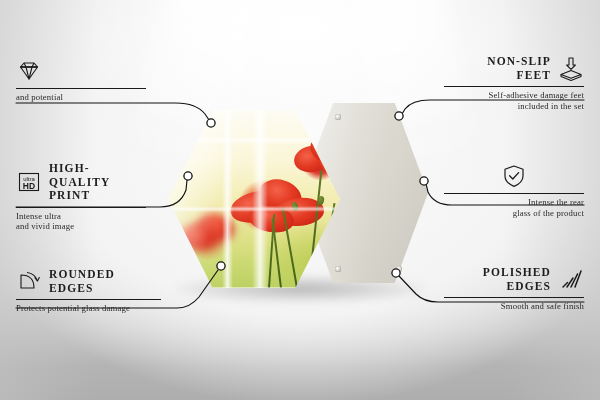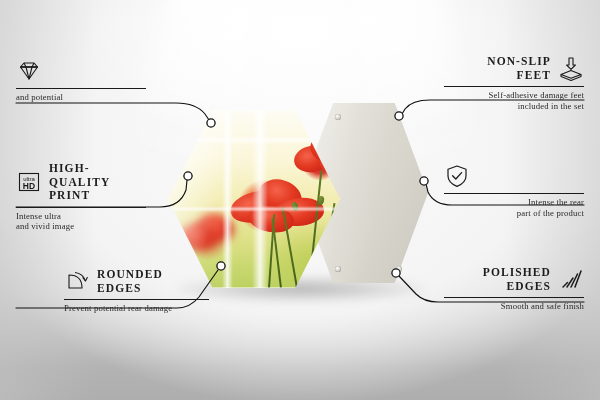--- a/index.html
+++ b/index.html
@@ -108,21 +108,21 @@
   
   #lines { position:absolute; left:0; top:0; width:600px; height:400px; pointer-events:none; }
 
   .callout { position:absolute; }
   .callout.left  { text-align:left; }
   .callout.right { text-align:right; }
 
   .co-head {
     display:flex; align-items:center; gap:7px;
   }
-  .callout.right .co-head { flex-direction:row; justify-content:flex-start;font-family:Liberation Serif, serif; }
+  .callout.right .co-head { flex-direction:row; justify-content:center;font-family:Liberation Serif, serif; }
   .co-icon { width:26px; height:26px; flex:0 0 26px; display:block; }
   .co-title {
     font-size:11.5px; line-height:13.5px; letter-spacing:1.1px;
     color:#1d1d1d; font-weight:700; text-transform:uppercase;
   }
   .co-rule { height:1px; background:#1a1a1a; margin:4px 0 3px; }
   .co-desc {
     font-size:8.7px; line-height:10.6px; color:#2a2a2a; letter-spacing:.15px;
   }
 </style>
@@ -232,34 +232,34 @@
       <div>
         <div class="co-title">HIGH-QUALITY</div>
         <div class="co-title">PRINT</div>
       </div>
     </div>
     <div class="co-rule"></div>
     <div class="co-desc">Intense ultra</div>
     <div class="co-desc">and vivid image</div>
   </div>
 
-  <div class="callout left" style="left:16px; top:268px; width:145px;margin-left:48px;">
+  <div class="callout left" style="left:16px; top:268px; width:145px;">
     <div class="co-head">
       <svg class="co-icon" viewBox="0 0 26 26">
         <path d="M5,6 L5,19 L18,19 Q18,6 5,6 Z" fill="none" stroke="#1a1a1a" stroke-width="1.1" stroke-linejoin="round"></path>
         <path d="M11,3.5 Q19,4.5 21.5,12" fill="none" stroke="#1a1a1a" stroke-width="1.1"></path>
         <path d="M21.5,12 L19,8.8 M21.5,12 L23.3,8.6" fill="none" stroke="#1a1a1a" stroke-width="1.1" stroke-linecap="round"></path>
       </svg>
       <div>
         <div class="co-title">ROUNDED</div>
         <div class="co-title">EDGES</div>
       </div>
     </div>
     <div class="co-rule"></div>
-    <div class="co-desc">Prevent potential rear damage</div>
+    <div class="co-desc">Protects potential glass damage</div>
   </div>
 
   <div class="callout right" style="left:444px; top:55px; width:140px;">
     <div class="co-head">
       <div style="flex:1;">
         <div class="co-title">NON-SLIP</div>
         <div class="co-title">FEET</div>
       </div>
       <svg class="co-icon" viewBox="0 0 26 26">
         <g fill="none" stroke="#1a1a1a" stroke-width="1.1" stroke-linejoin="round">
@@ -276,21 +276,21 @@
 
   <div class="callout right" style="left:444px; top:163px; width:140px;">
     <div class="co-head">
       <svg class="co-icon" viewBox="0 0 26 26">
         <path d="M13,3 L22,6.2 L22,13 Q22,19.6 13,23.4 Q4,19.6 4,13 L4,6.2 Z" fill="none" stroke="#1a1a1a" stroke-width="1.2" stroke-linejoin="round"></path>
         <path d="M8.6,12.8 L11.8,16 L17.6,9.6" fill="none" stroke="#1a1a1a" stroke-width="1.3" stroke-linecap="round" stroke-linejoin="round"></path>
       </svg>
     </div>
     <div class="co-rule"></div>
     <div class="co-desc">Intense the rear</div>
-    <div class="co-desc">part of the product</div>
+    <div class="co-desc">glass of the product</div>
   </div>
 
   <div class="callout right" style="left:444px; top:266px; width:140px;">
     <div class="co-head">
       <div style="flex:1;">
         <div class="co-title">POLISHED</div>
         <div class="co-title">EDGES</div>
       </div>
       <svg class="co-icon" viewBox="0 0 26 26">
         <g stroke="#1a1a1a" stroke-width="1.5" stroke-linecap="round">

